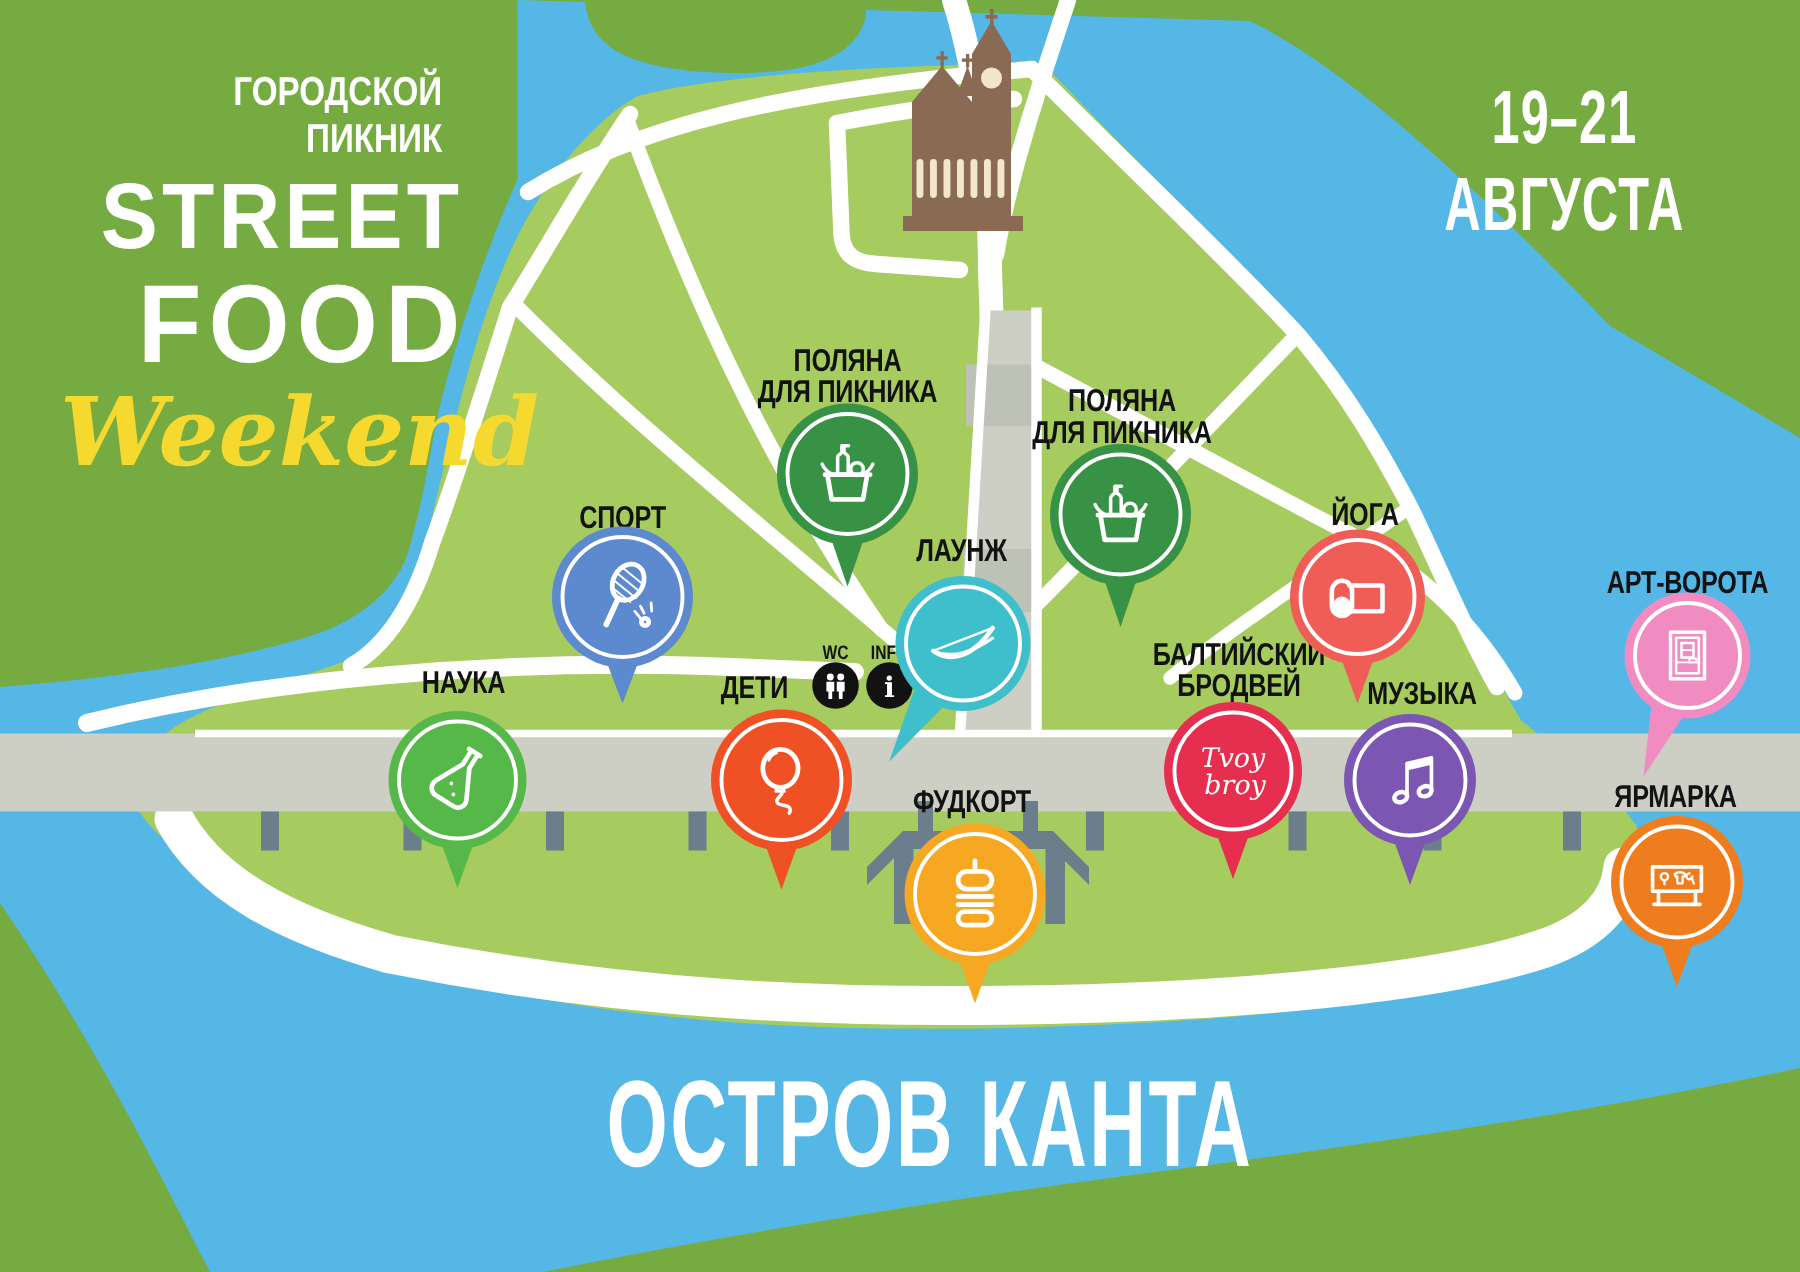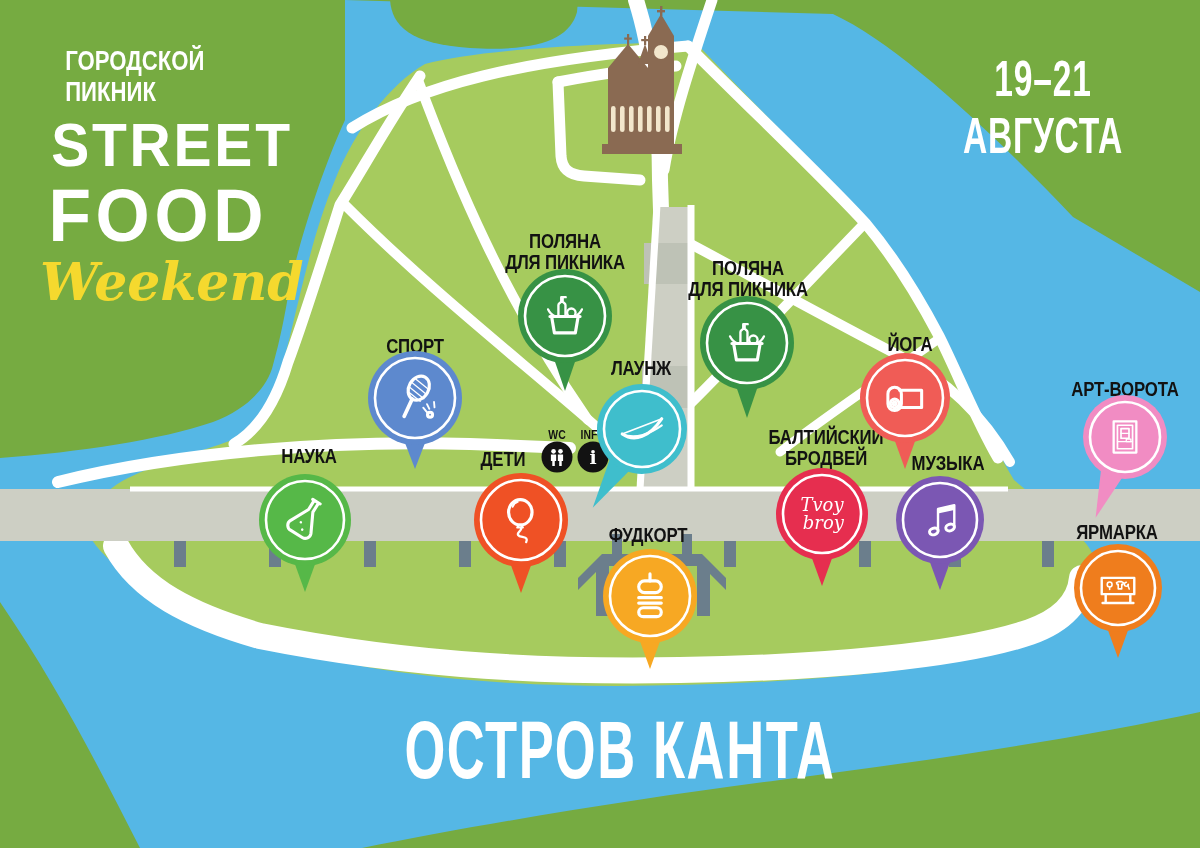--- a/index.html
+++ b/index.html
@@ -7,26 +7,26 @@
     font-family:"Liberation Sans",sans-serif;background:var(--bg,#76ab41)}
   .base{position:absolute;left:0;top:0}
   .pin,.service{position:absolute;width:0;height:0}
   .pin svg{position:absolute;left:-80px;top:-80px;overflow:visible}
   .service svg{position:absolute;left:-17px;top:-17px;width:34px;height:34px;overflow:visible}
   .pin-label{position:absolute;transform:translateX(-50%) scaleX(.8);
     color:var(--label,#121212);font-weight:700;font-size:21px;line-height:1.02;
     text-align:center;white-space:nowrap;letter-spacing:-.2px}
   .svc-label{position:absolute;left:0;top:-30px;transform:translateX(-50%) scaleX(.8);
     color:var(--label,#121212);font-weight:700;font-size:13px;white-space:nowrap}
-  .logo{position:absolute;left:40px;top:46px;width:280px;text-align:left;color:#fff}
+  .logo{position:absolute;left:40px;top:46px;width:280px;text-align:right;color:#fff}
   .logo-kicker{font-size:27px;font-weight:700;transform:scaleX(.82);letter-spacing:0}
   .logo-street{font-size:62px;font-weight:700;letter-spacing:3px;transform:scaleX(.92);line-height:1.06;margin-top:4px}
   .logo-food{font-size:74px;font-weight:700;letter-spacing:5px;transform:scaleX(.94);line-height:1.02}
   .logo-script{font-family:"DejaVu Serif",serif;font-style:italic;font-weight:700;
-    font-size:52px;color:var(--yellow,#f5d92e);line-height:1.12}
+    font-size:63px;color:var(--yellow,#f5d92e);line-height:1.12}
   .dates{position:absolute;left:888px;top:50px;width:310px;text-align:center;color:#fff;
     font-size:42px;font-weight:700;transform:scale(.8,1.2);transform-origin:center top;letter-spacing:1px}
   .island-name{position:absolute;left:320px;top:702px;width:600px;text-align:center;color:#fff;
     font-size:64px;font-weight:700;transform:scale(.82,1.28);transform-origin:center top;letter-spacing:2px}
 </style>
 </head>
 <body>
 
 <div class="stage">
 

